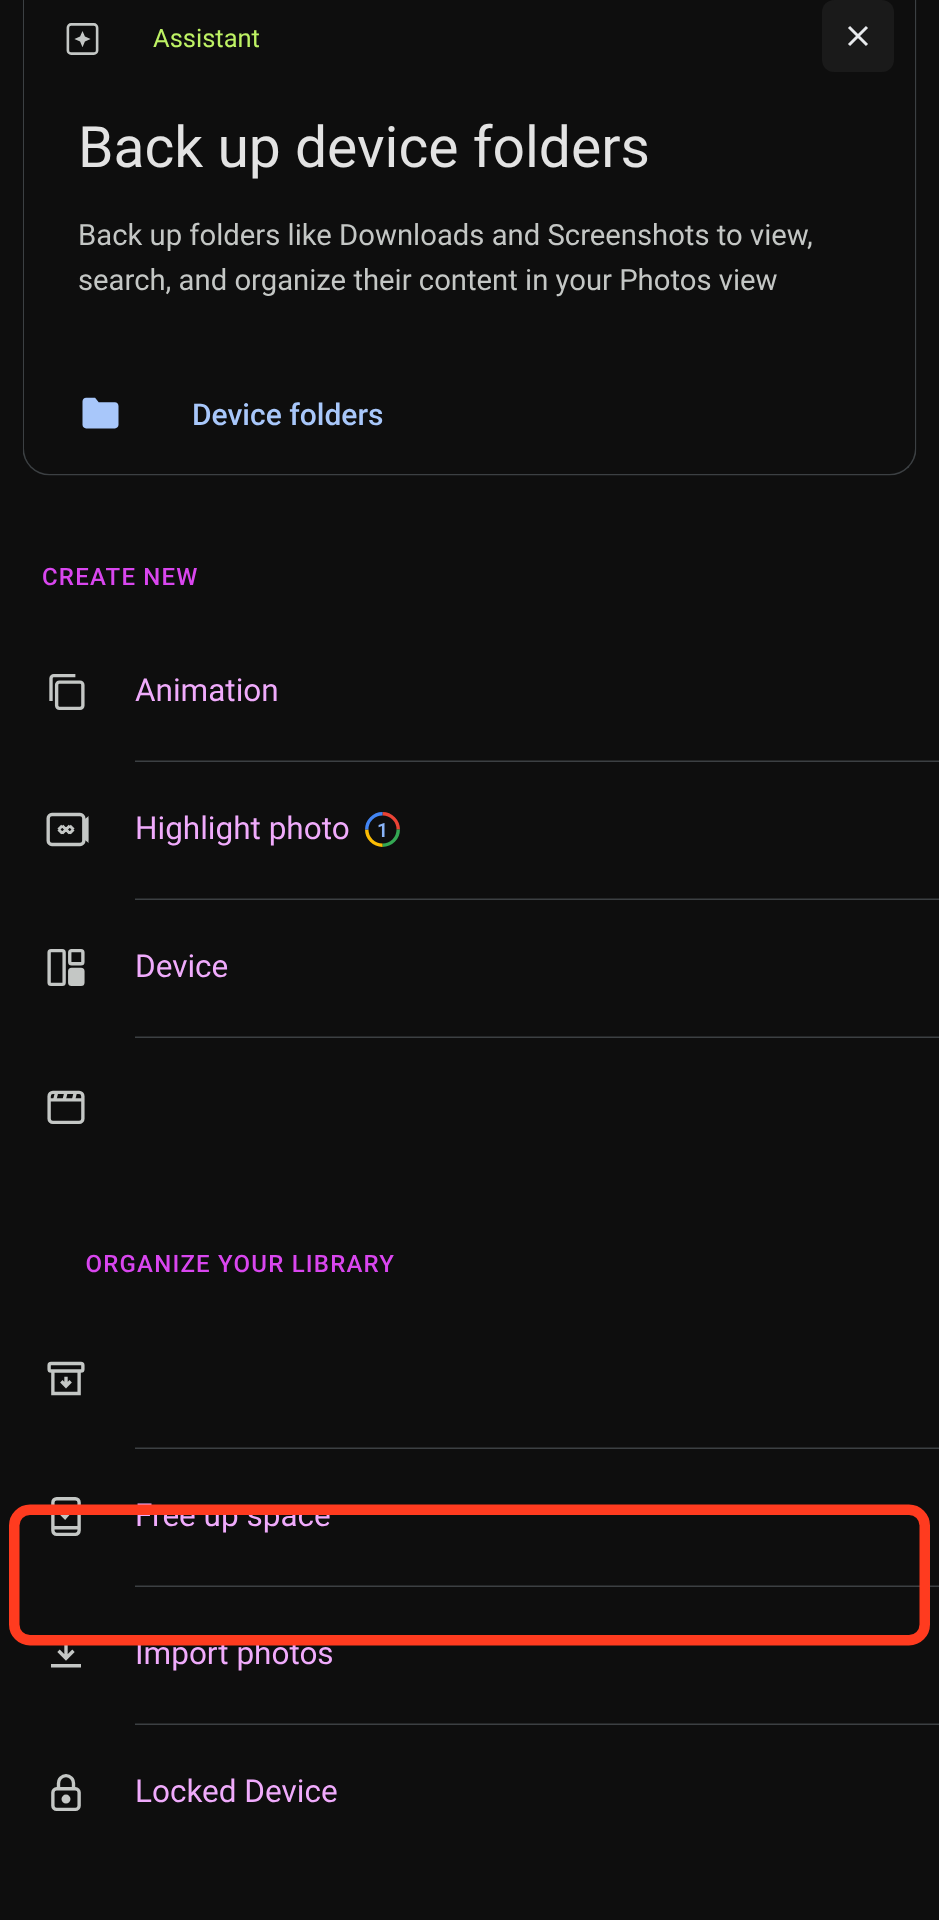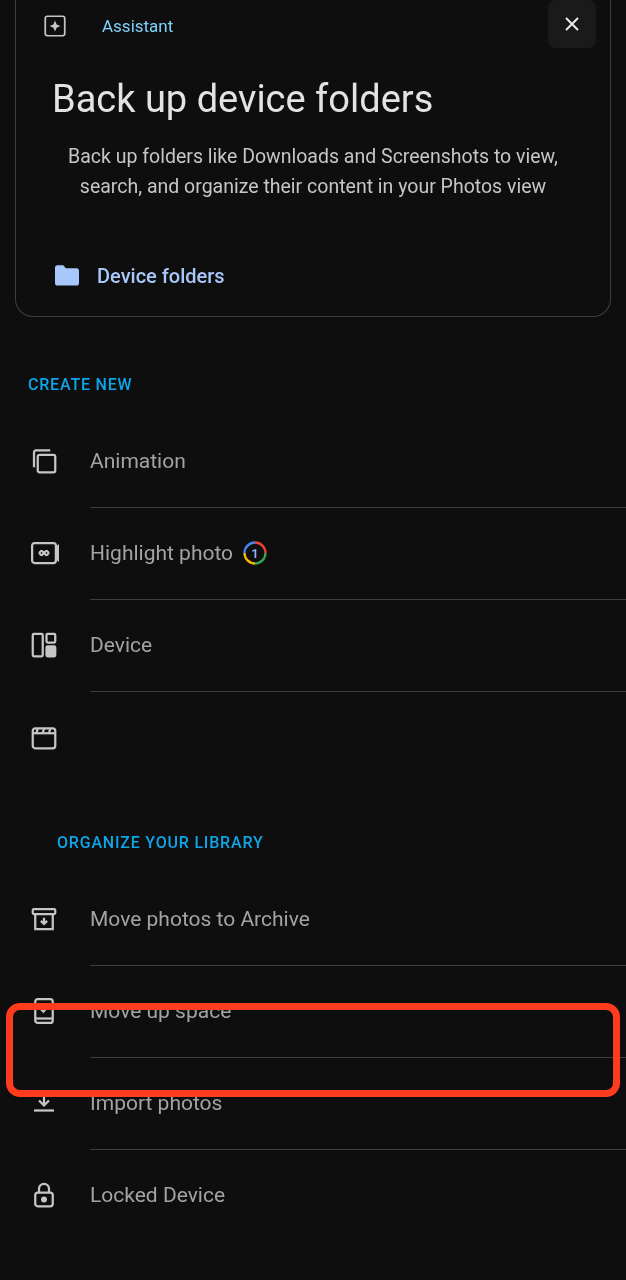--- a/index.html
+++ b/index.html
@@ -24,21 +24,21 @@
     align-items: center;
     padding: 4px 20px 0 26px;
   }
   .card-header-icon {
     width: 26px;
     height: 26px;
     flex-shrink: 0;
   }
   .card-header-label {
     font-size: 17px;
-    color: #7dd3fc;
+    color: #bef264;
     margin-left: 34px;
     font-weight: 400;
   }
   .card-close {
     margin-left: auto;
     width: 48px;
     height: 48px;
     border-radius: 8px;
     background: #1a1a1a;
     display: flex;
@@ -54,59 +54,58 @@
     color: #e3e3e3;
     padding: 28px 36px 0 36px;
     line-height: 1.25;
   }
   .card-desc {
     font-size: 19.5px;
     color: #c4c7c5;
     padding: 18px 36px 0 36px;
     line-height: 1.55;
     font-weight: 400;
-    text-align: center;
   }
   .card-action {
     display: flex;
     align-items: center;
     padding: 62px 36px 0 36px;
-    gap: 15px;
+    gap: 46px;
     cursor: pointer;
   }
   .card-action-label {
     font-size: 20px;
     color: #a8c7fa;
     font-weight: 500;
   }
   .section-header {
     font-size: 16px;
     font-weight: 500;
     letter-spacing: 0.8px;
-    color: #0ea5e9;
+    color: #d946ef;
     padding: 58px 28px 22px 28px;
   }
   .list-item {
     display: flex;
     align-items: center;
     height: 91px;
     padding: 0 28px;
     cursor: pointer;
     position: relative;
   }
   .list-item .icon-wrap {
     width: 32px;
     display: flex;
     align-items: center;
     justify-content: center;
     flex-shrink: 0;
   }
   .list-item .label {
     font-size: 21px;
-    color: #a3a3a3;
+    color: #f0abfc;
     margin-left: 30px;
     font-weight: 400;
   }
   .list-divider {
     height: 1px;
     background: #3c4043;
     margin-left: 90px;
   }
   .badge-one {
     width: 24px;
@@ -221,33 +220,32 @@
 <div class="section-header" style="padding-top:50px;margin-left:29px;">ORGANIZE YOUR LIBRARY</div>
 
 <div class="list-item">
   <span class="icon-wrap">
     <svg viewBox="0 0 24 24" width="30" height="30" fill="none" stroke="#c4c7c5" stroke-width="1.8">
       <rect x="3" y="4" width="18" height="4" rx="1"></rect>
       <path d="M5 8 L5 20 L19 20 L19 8"></path>
       <path d="M12 11 L12 16 M9.5 13.5 L12 16 L14.5 13.5"></path>
     </svg>
   </span>
-  <span class="label">Move photos to Archive</span>
 </div>
 <div class="list-divider"></div>
 
 <div class="list-item">
   <span class="icon-wrap">
     <svg viewBox="0 0 24 24" width="30" height="30" fill="none" stroke="#c4c7c5" stroke-width="1.8">
       <rect x="5" y="2.5" width="14" height="19" rx="2"></rect>
       <path d="M5 18 L19 18"></path>
       <path d="M9 10 L11.5 12.5 L15.5 8"></path>
     </svg>
   </span>
-  <span class="label">Move up space</span>
+  <span class="label">Free up space</span>
 </div>
 <div class="list-divider"></div>
 
 <div class="list-item">
   <span class="icon-wrap">
     <svg viewBox="0 0 24 24" width="30" height="30" fill="none" stroke="#c4c7c5" stroke-width="1.8">
       <path d="M12 3 L12 14 M8 10 L12 14 L16 10"></path>
       <path d="M4 18 L20 18"></path>
     </svg>
   </span>

